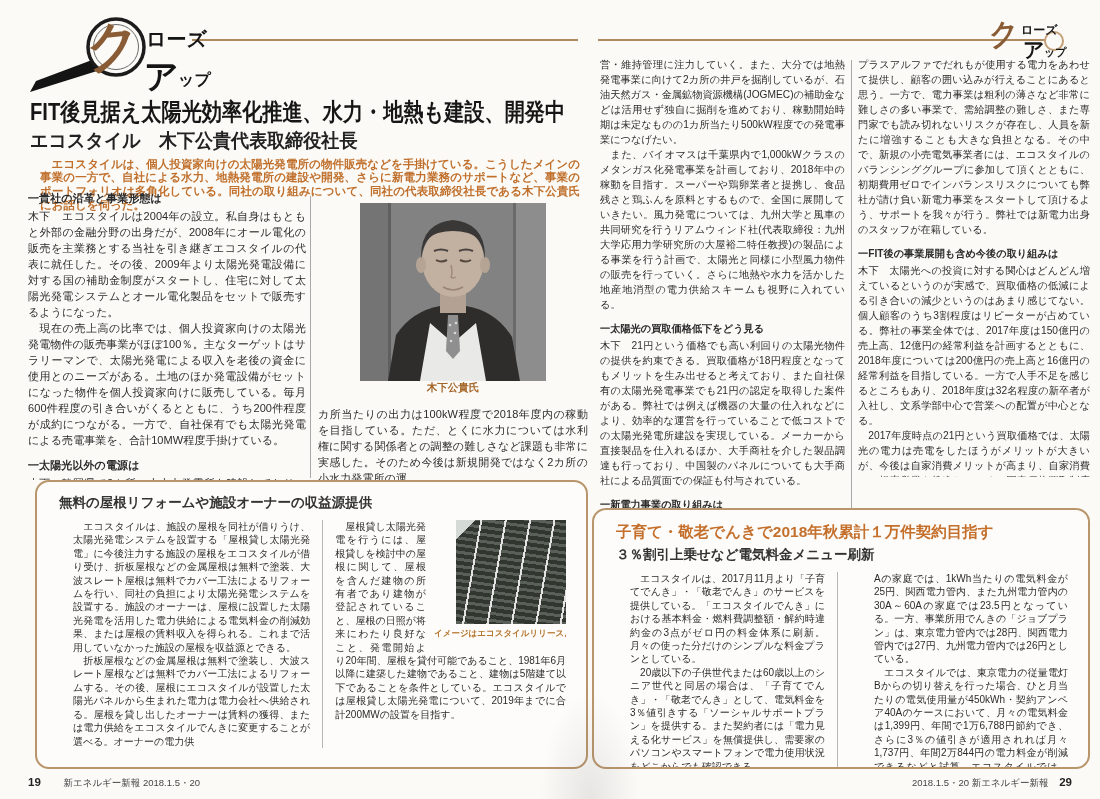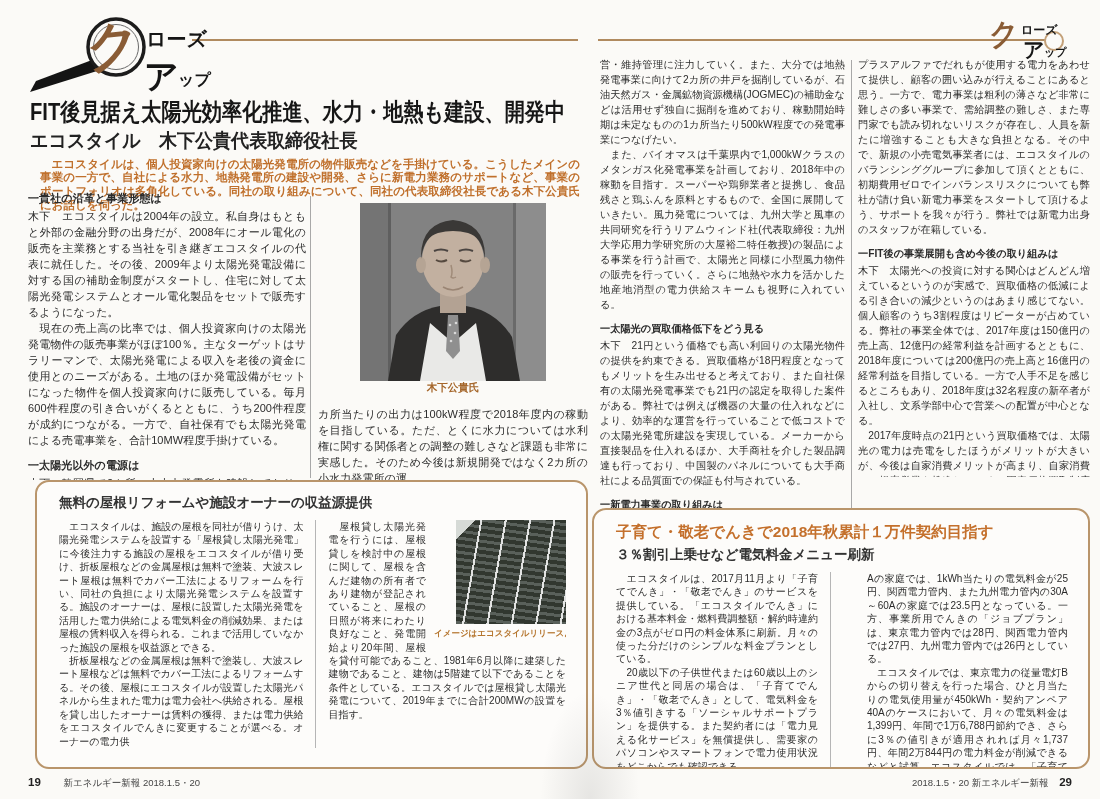--- a/index.html
+++ b/index.html
@@ -47,21 +47,21 @@
   .portrait-fig svg{display:block;margin:0 auto;}
   .portrait-cap{font-size:10.5px;font-weight:bold;color:#a5662a;}
   
   .fbox{
     position:absolute;background:#fdfcfa;border:2px solid #b9956b;border-radius:14px;
     box-sizing:border-box;padding:12px 20px 10px 22px;overflow:hidden;
   }
   .fbox-title{font-size:15.5px;font-weight:900;color:#c4702c;white-space:nowrap;margin:0 0 3px 0;}
   .fbox-sub{font-size:13.5px;font-weight:bold;color:#333;margin:0 0 8px 0;}
   .fbox-cols{display:flex;}
-  .fbox-col{font-size:10px;line-height:13.4px;text-align:justify;overflow:hidden;}
+  .fbox-col{font-size:10px;line-height:13.4px;text-align:justify;overflow:hidden;margin-left:14px;}
   .fbox-col p{margin:0;}
   .fbox-col + .fbox-col{border-left:1px solid #b5b5b5;margin-left:12px;padding-left:12px;}
   
   .solar-fig{float:right;width:132px;margin:0 0 4px 8px;text-align:center;}
   .solar{
     width:110px;height:104px;margin:0 0 3px auto;
     background:
       linear-gradient(135deg,#d6dad6 0 14px,rgba(0,0,0,0) 14px),
       repeating-linear-gradient(100deg,rgba(255,255,255,0.85) 0 2px,rgba(0,0,0,0) 2px 24px),
       repeating-linear-gradient(8deg,#59605a 0 3px,#31372f 3px 7px);

